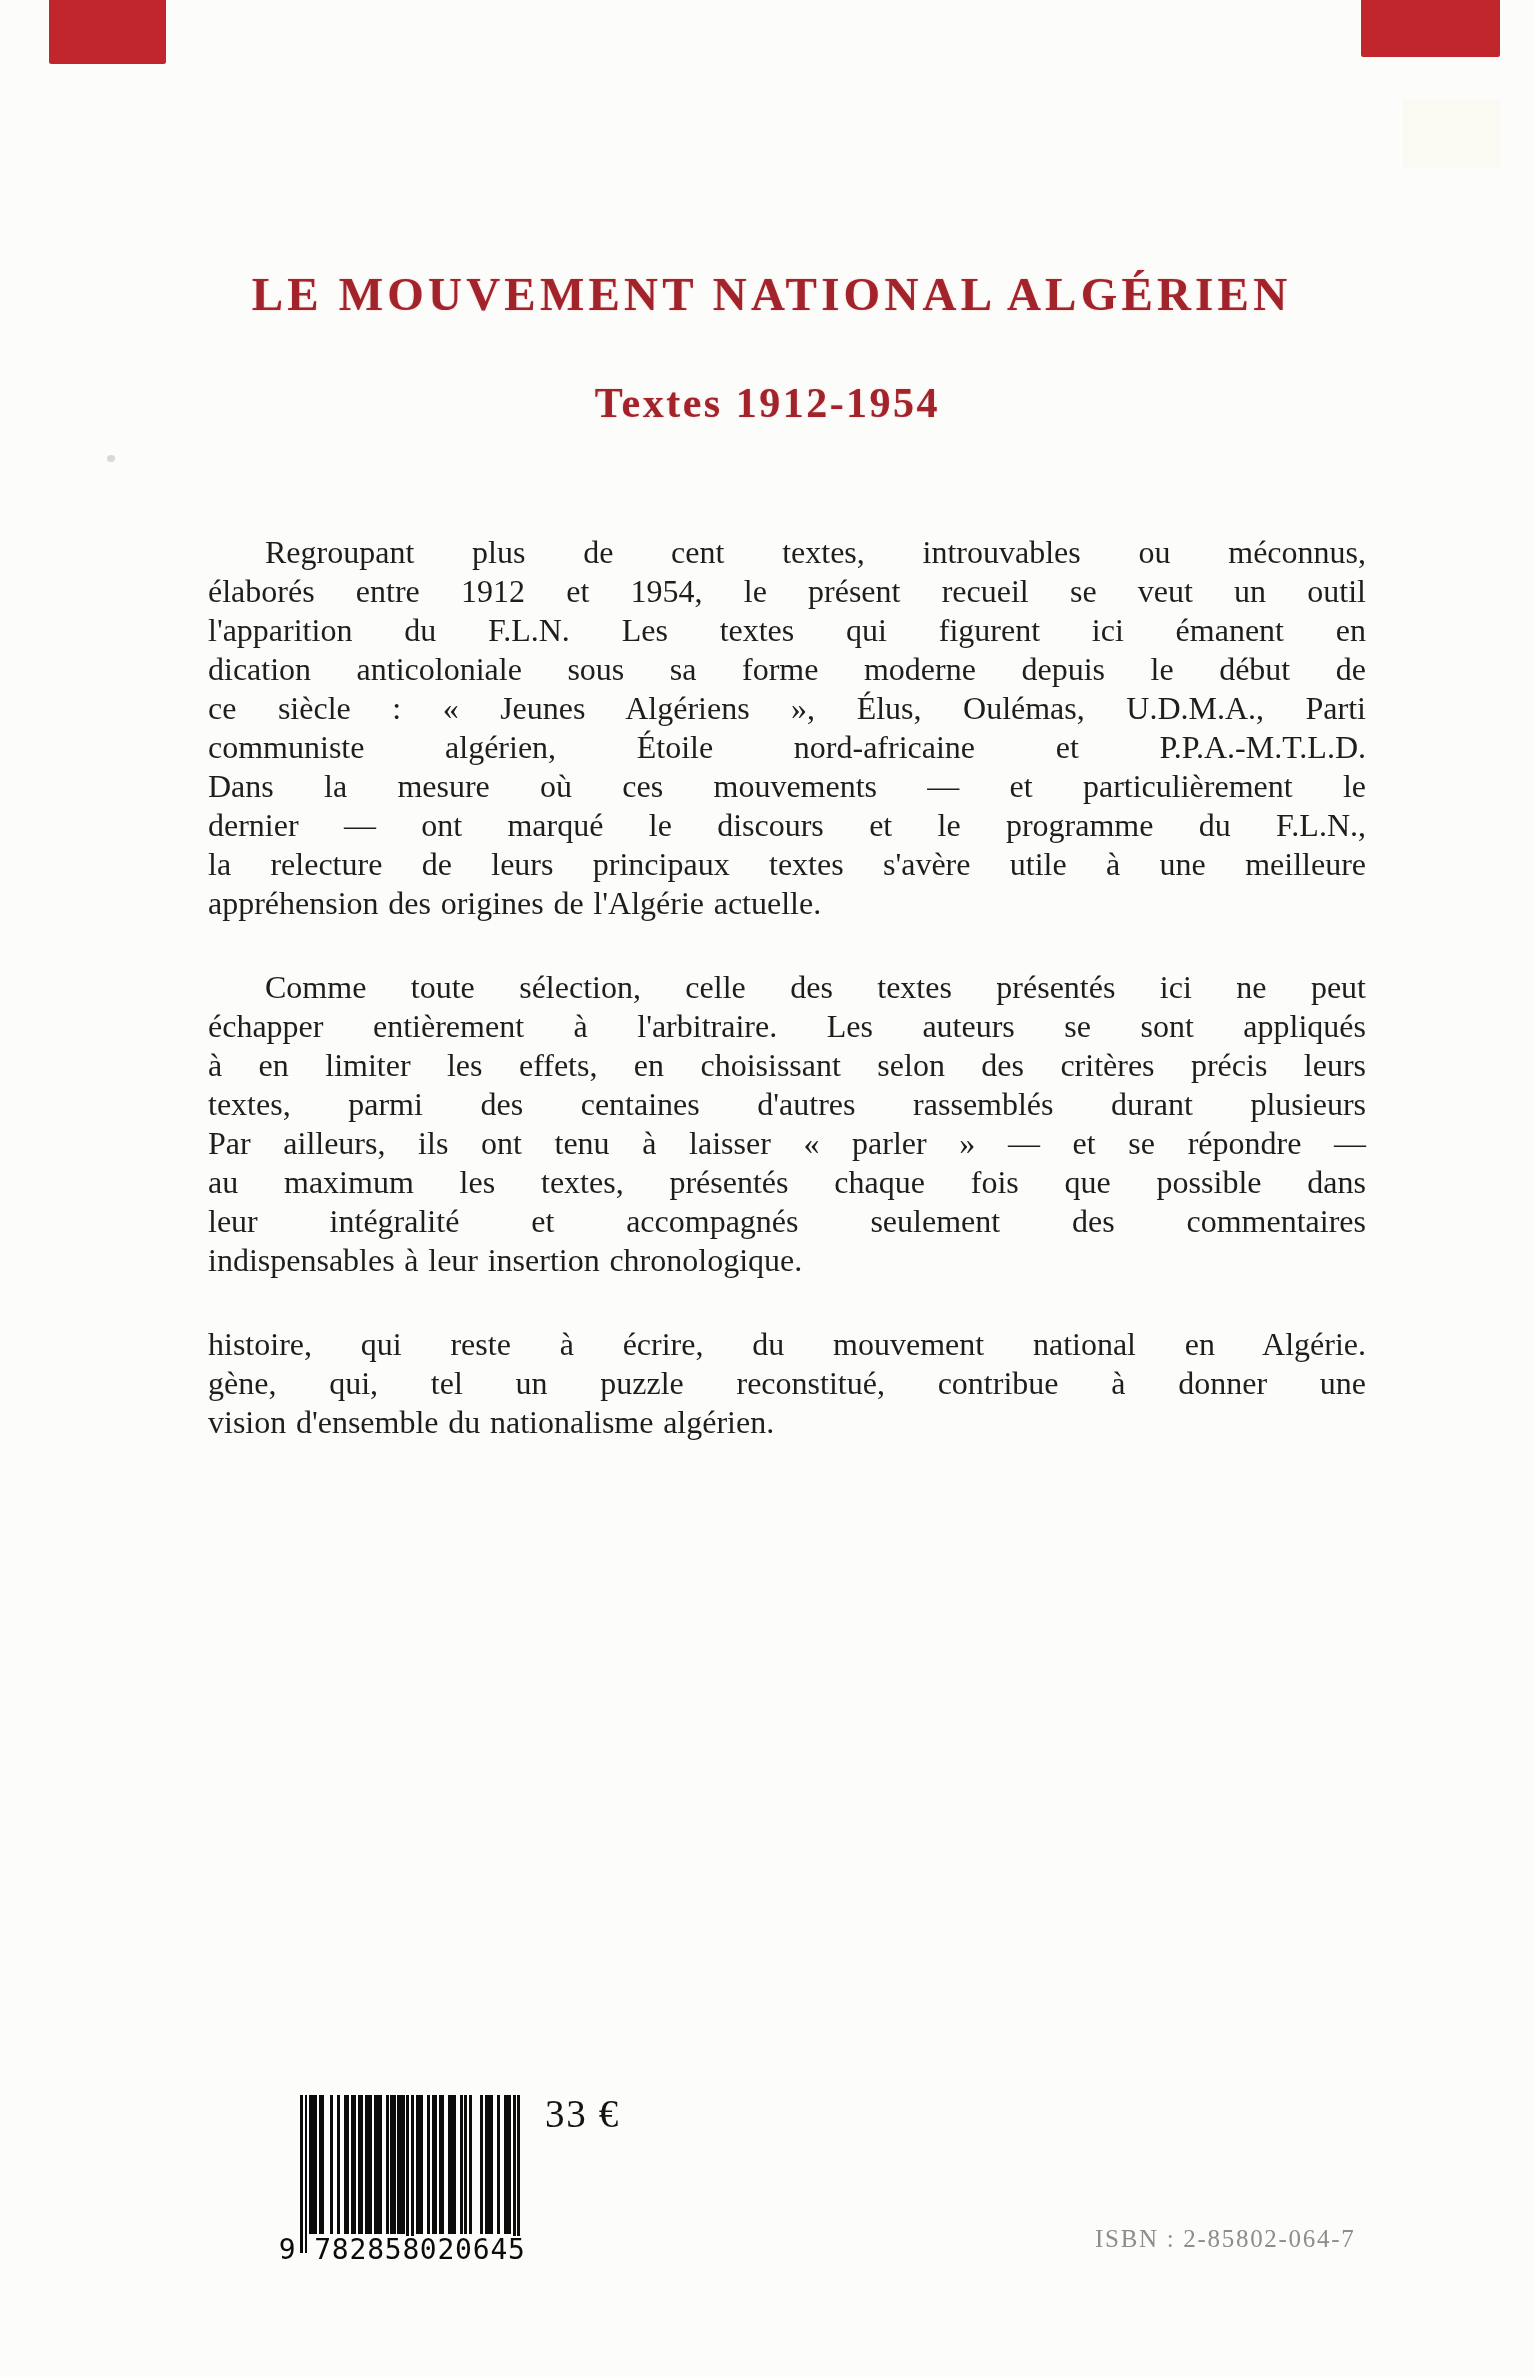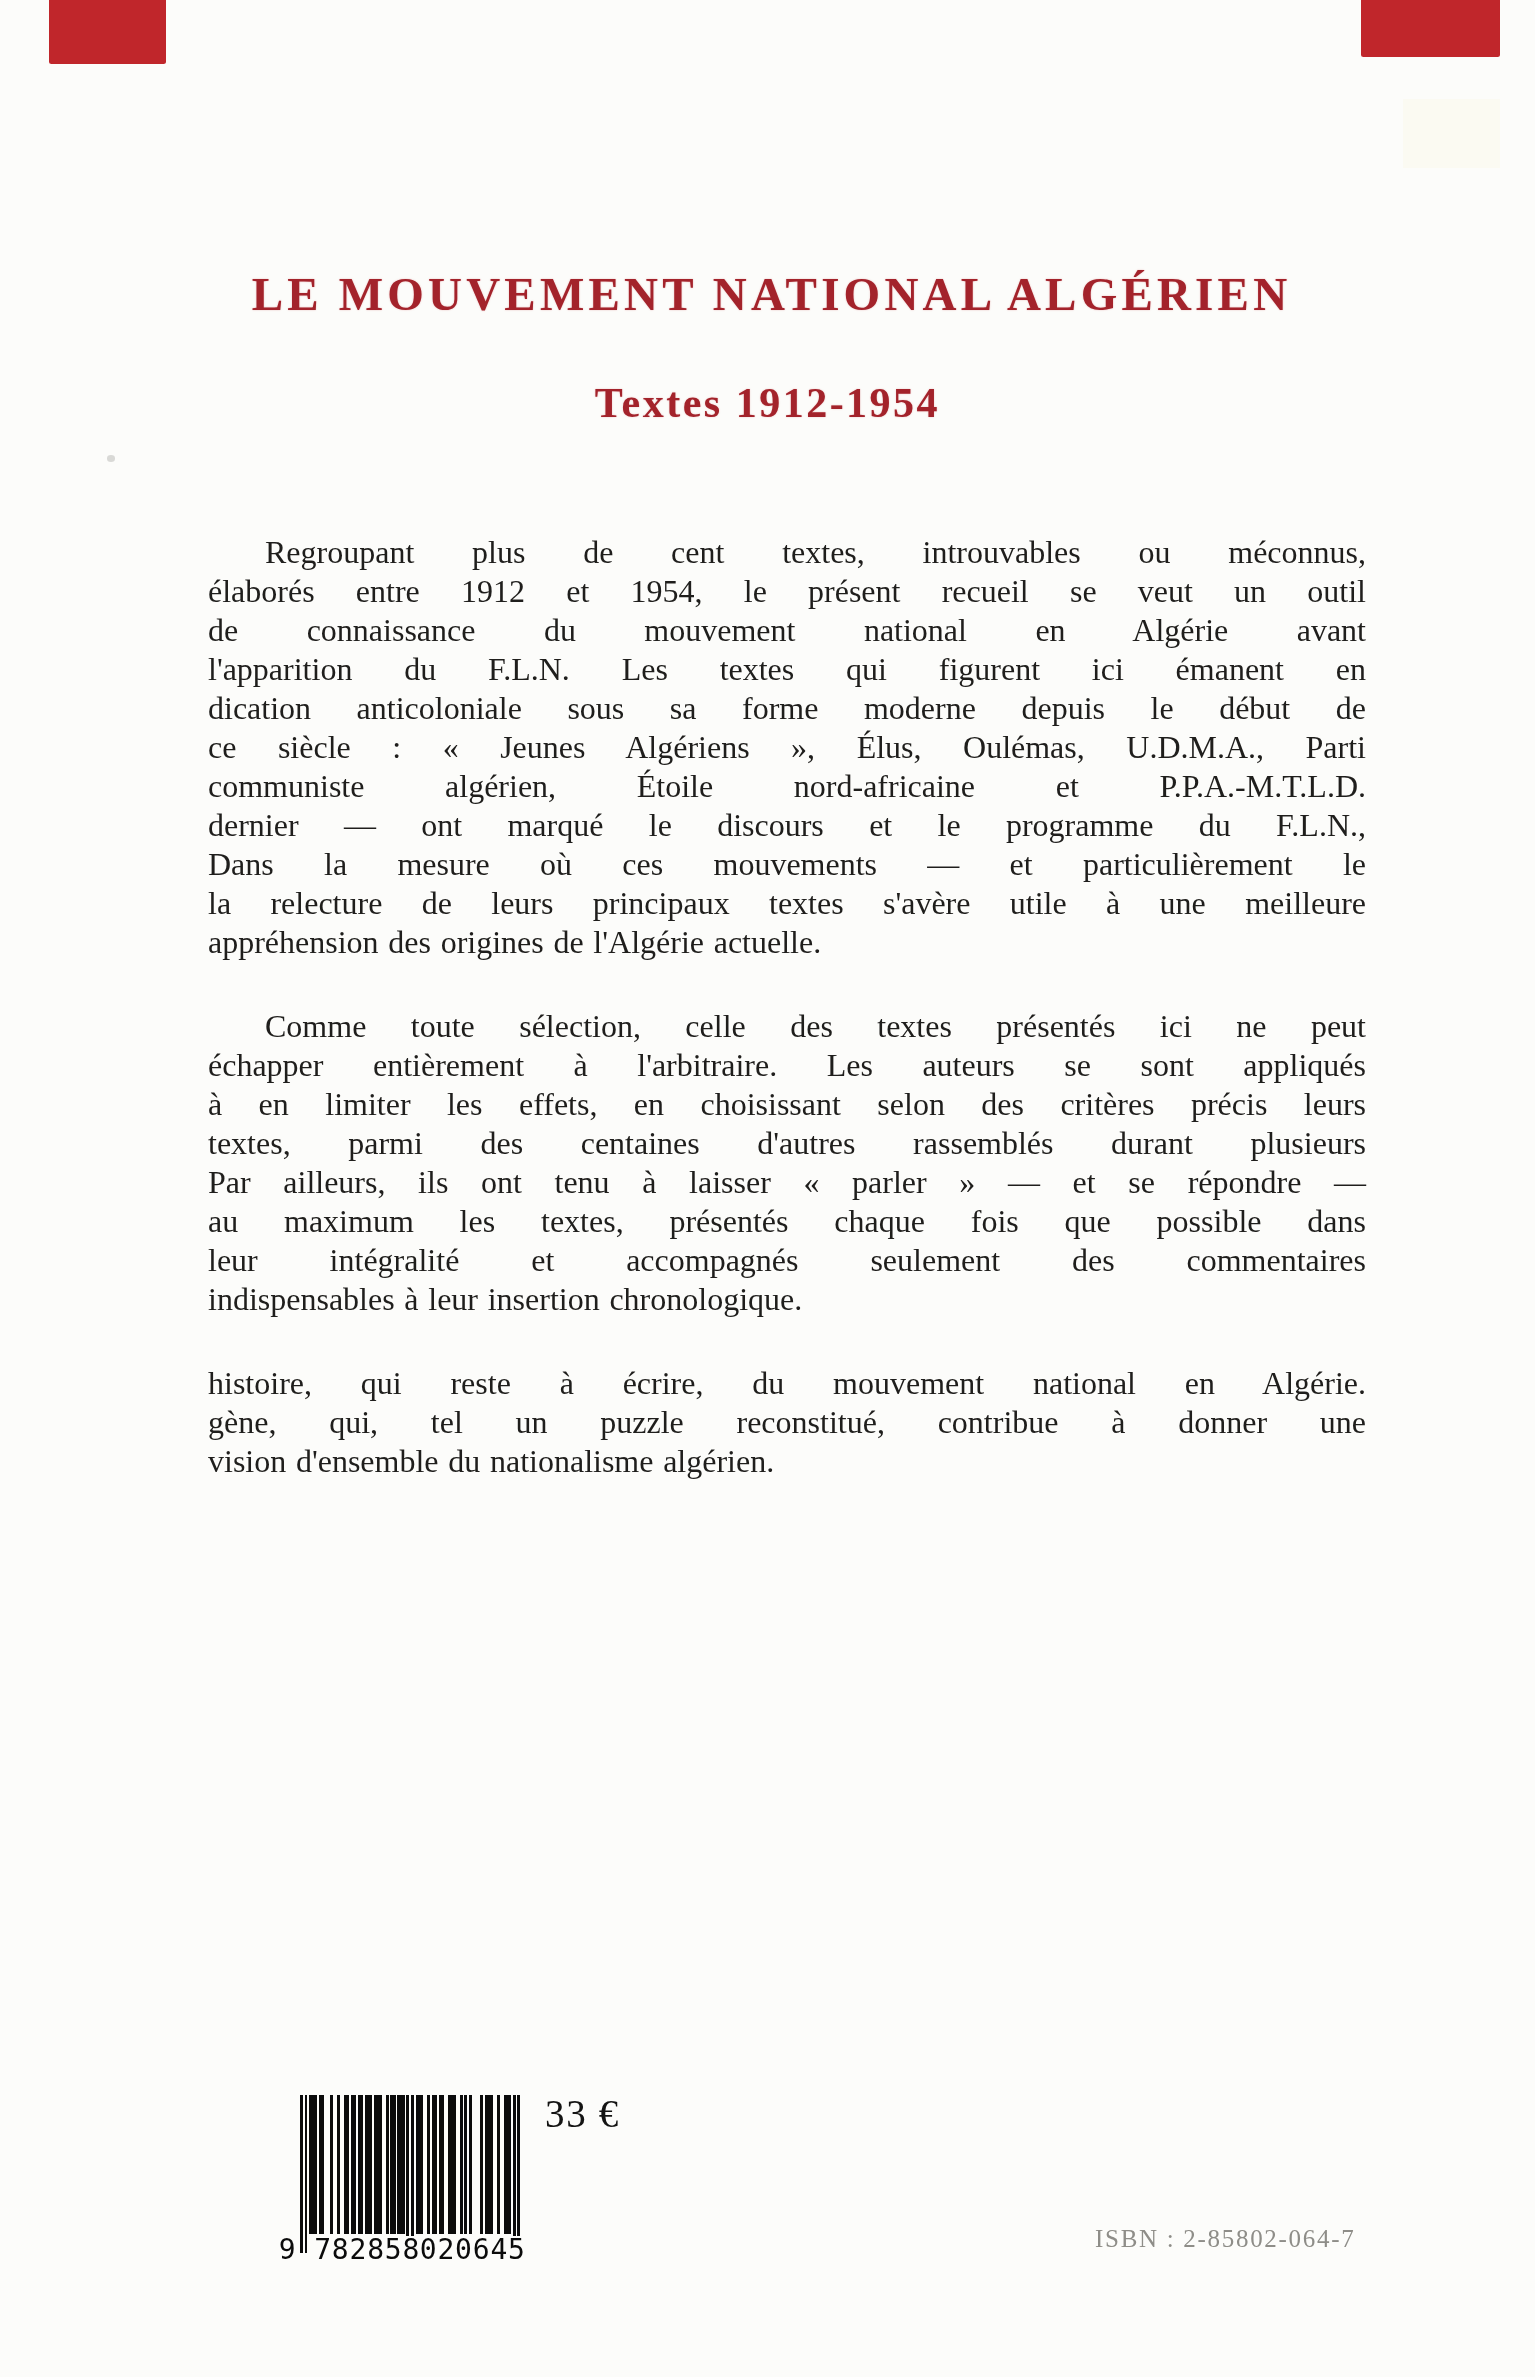--- a/index.html
+++ b/index.html
@@ -85,27 +85,26 @@
   <div class="cream-block"></div>
   <div class="speck"></div>
 
   <div class="title">LE MOUVEMENT NATIONAL ALGÉRIEN</div>
   <div class="subtitle">Textes 1912-1954</div>
 
   <div class="body-text">
     <div class="para">
         <div class="line first">Regroupant plus de cent textes, introuvables ou méconnus,</div>
         <div class="line">élaborés entre 1912 et 1954, le présent recueil se veut un outil</div>
-        <div class="line">de connaissance du mouvement national en Algérie avant</div>
         <div class="line">l'apparition du F.L.N. Les textes qui figurent ici émanent en</div>
         <div class="line">dication anticoloniale sous sa forme moderne depuis le début de</div>
         <div class="line">ce siècle : « Jeunes Algériens », Élus, Oulémas, U.D.M.A., Parti</div>
         <div class="line">communiste algérien, Étoile nord-africaine et P.P.A.-M.T.L.D.</div>
+        <div class="line">Dans la mesure où ces mouvements — et particulièrement le</div>
         <div class="line">dernier — ont marqué le discours et le programme du F.L.N.,</div>
-        <div class="line">Dans la mesure où ces mouvements — et particulièrement le</div>
         <div class="line">la relecture de leurs principaux textes s'avère utile à une meilleure</div>
         <div class="line last">appréhension des origines de l'Algérie actuelle.</div>
       </div>
     <div class="para">
         <div class="line first">Comme toute sélection, celle des textes présentés ici ne peut</div>
         <div class="line">échapper entièrement à l'arbitraire. Les auteurs se sont appliqués</div>
         <div class="line">à en limiter les effets, en choisissant selon des critères précis leurs</div>
         <div class="line">textes, parmi des centaines d'autres rassemblés durant plusieurs</div>
         <div class="line">Par ailleurs, ils ont tenu à laisser « parler » — et se répondre —</div>
         <div class="line">au maximum les textes, présentés chaque fois que possible dans</div>

